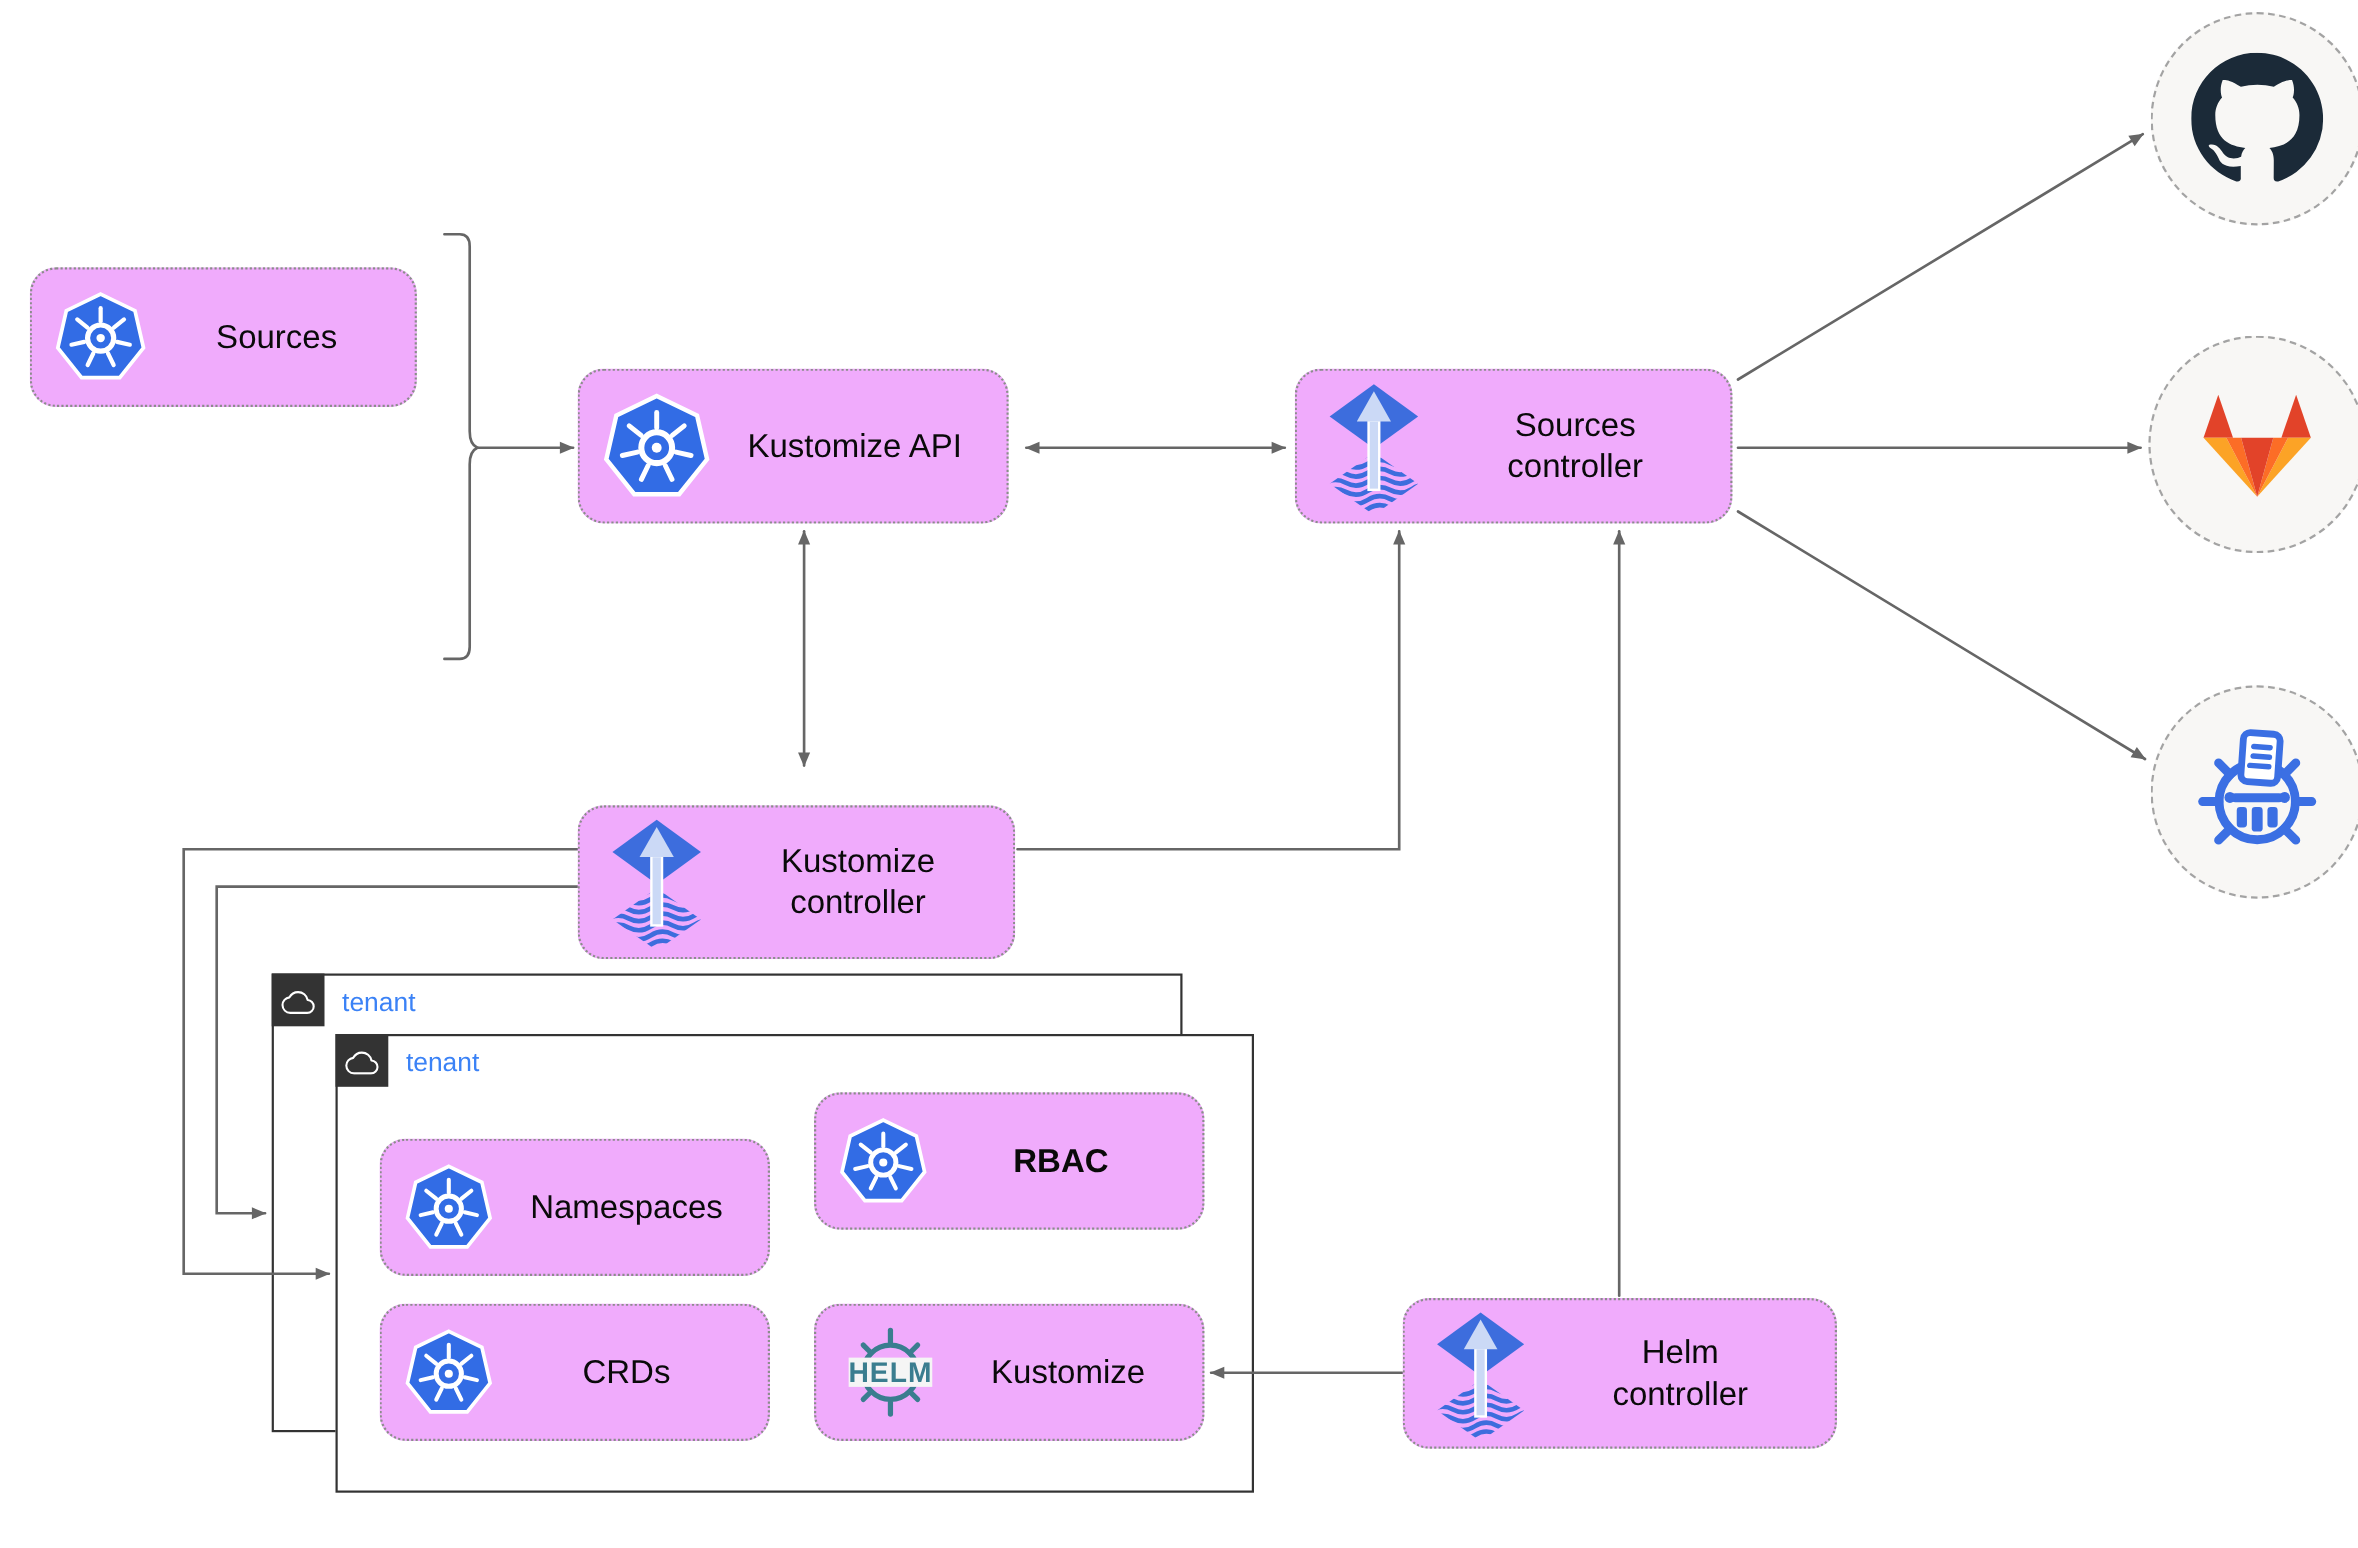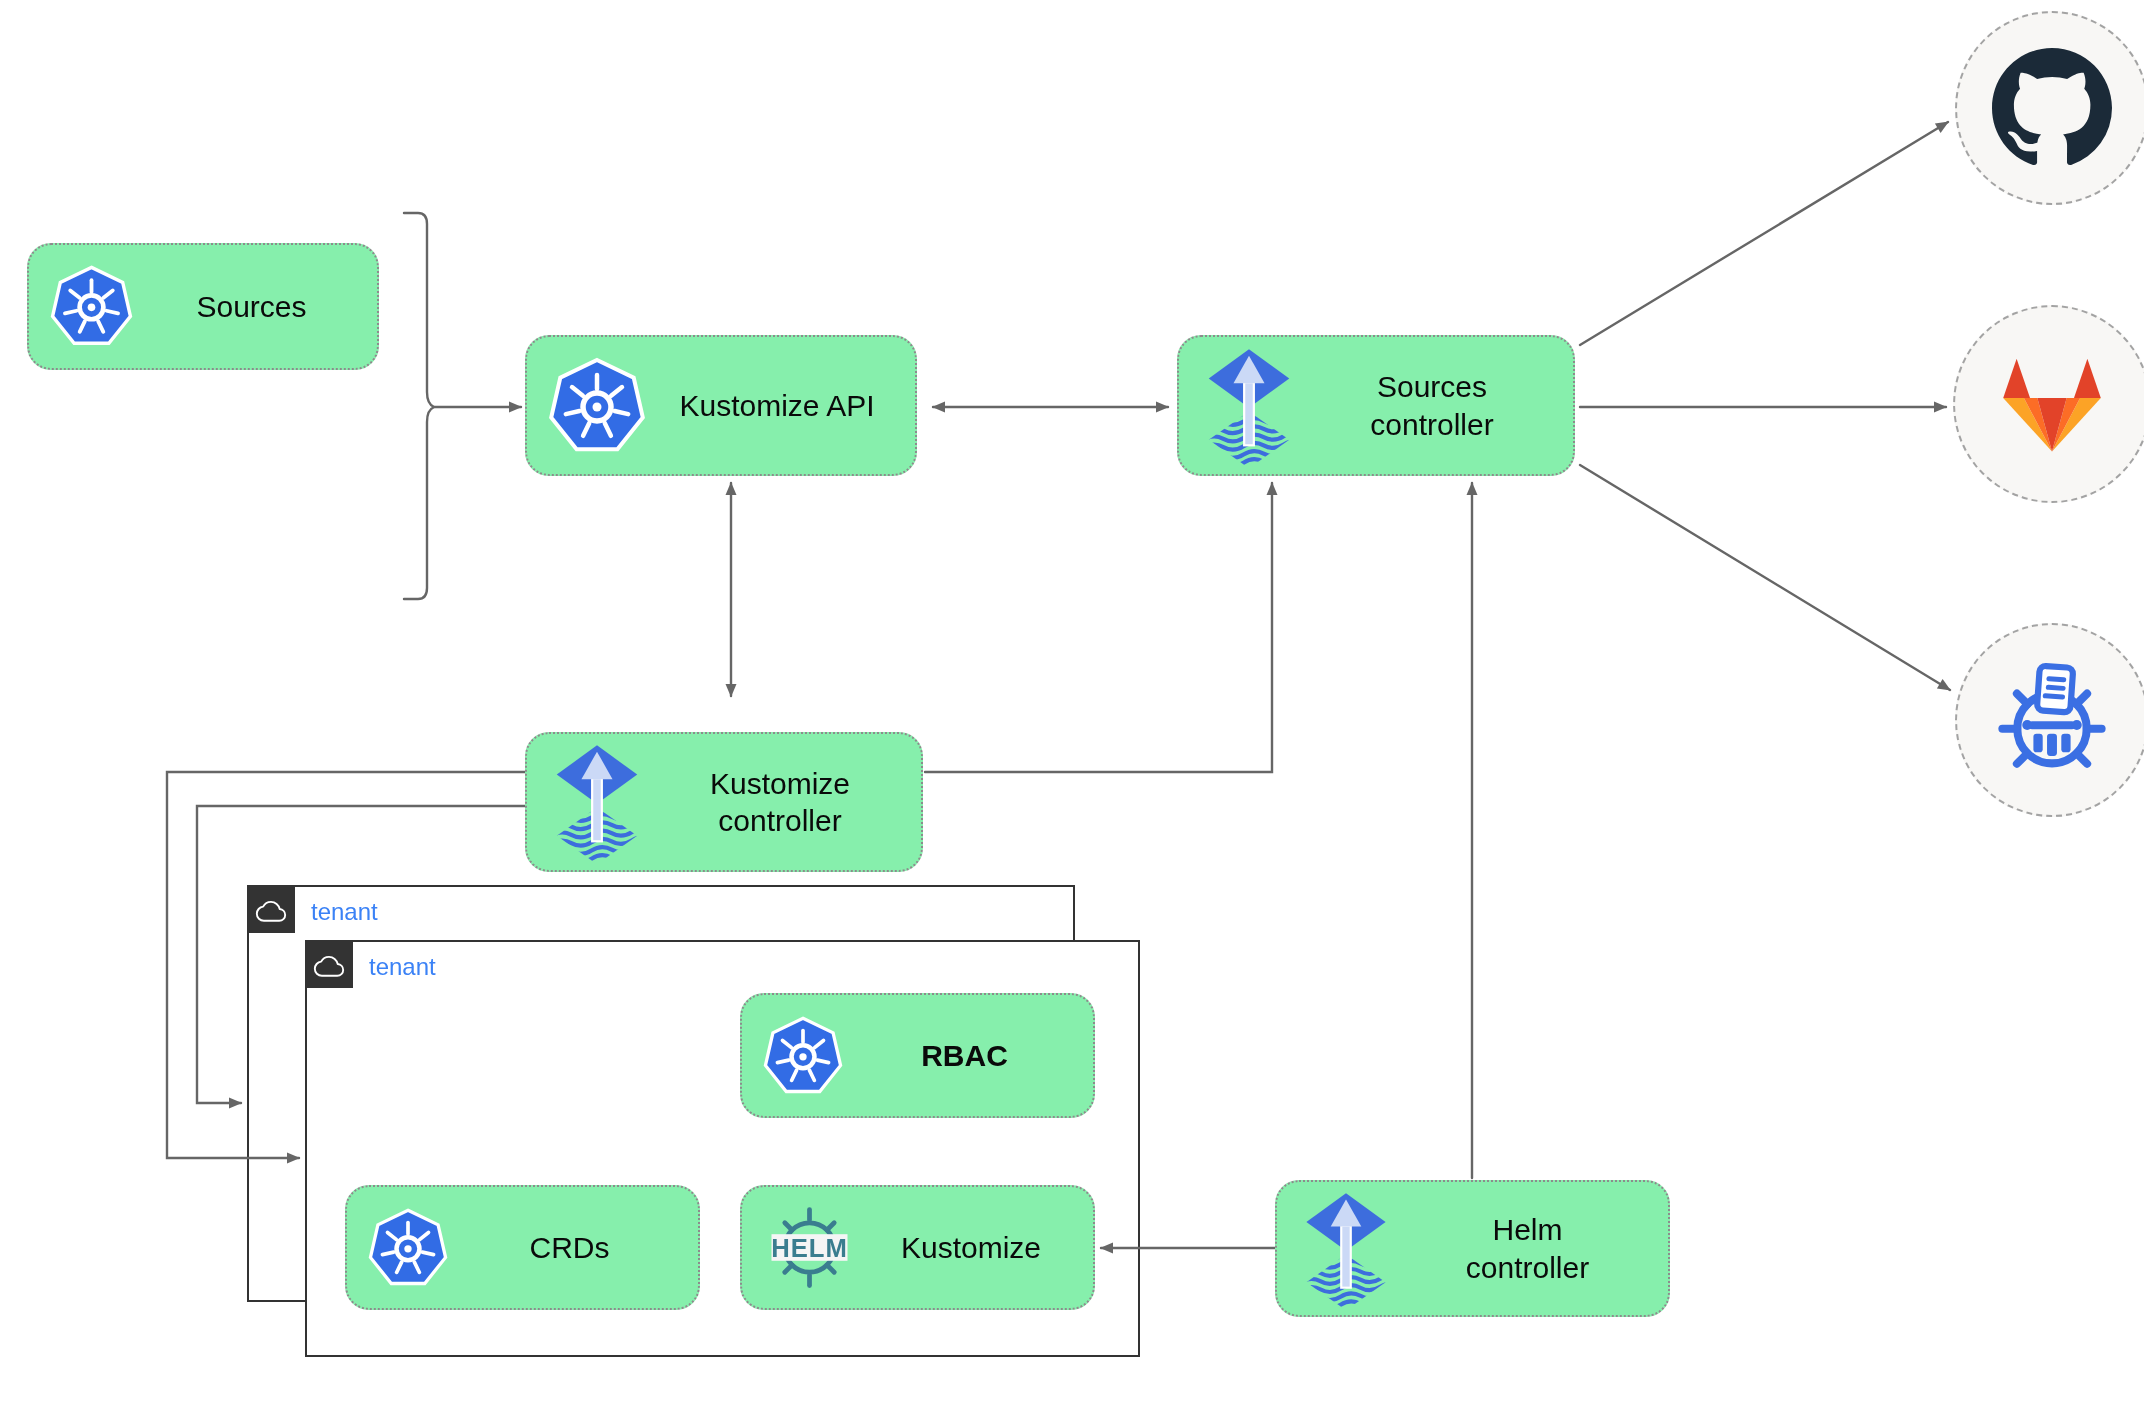--- a/index.html
+++ b/index.html
@@ -3,21 +3,21 @@
 <meta charset="utf-8">
 <style>
   html,body{margin:0;padding:0;background:#ffffff;}
   .canvas{
     position:relative;width:2144px;height:1407px;background:#ffffff;overflow:hidden;
     font-family:"Liberation Sans","DejaVu Sans",sans-serif;color:#0a0a0a;
   }
   .wires{position:absolute;left:0;top:0;z-index:3;pointer-events:none;}
   .node{
     position:absolute;z-index:4;display:flex;align-items:center;
-    background:#86efac;border:2px dotted #8c8c8c;border-radius:24px;box-sizing:border-box;
+    background:#f0abfc;border:2px dotted #8c8c8c;border-radius:24px;box-sizing:border-box;
   }
   .node .icon{margin-left:20px;flex:0 0 auto;}
   .node .label{flex:1;text-align:center;font-size:30px;line-height:1.25;white-space:pre-line;padding-right:8px;}
   .endpoint{
     position:absolute;z-index:4;border-radius:50%;background:#f8f7f5;border:2px dashed #a3a3a3;
     box-sizing:border-box;display:flex;align-items:center;justify-content:center;
   }
   .tenant{
     position:absolute;background:#ffffff;border:2px solid #333333;box-sizing:border-box;
   }
@@ -142,20 +142,26 @@
   </div>
 
   <div class="node" style="left:1275px;top:1180px;width:395px;height:137px;">
     <svg class="icon" width="98" height="126" viewBox="0 0 100 140">
         <use href="#flux"></use>
       </svg>
     <div class="label">Helm
 controller</div>
   </div>
 
+  <div class="node" style="left:345px;top:1035px;width:355px;height:125px;">
+    <svg class="icon" width="82" height="82">
+        <use href="#k8s"></use>
+      </svg>
+    <div class="label">Namespaces</div>
+  </div>
 
   <div class="node" style="left:740px;top:993px;width:355px;height:125px;font-weight:bold;">
     <svg class="icon" width="82" height="82">
         <use href="#k8s"></use>
       </svg>
     <div class="label">RBAC</div>
   </div>
 
   <div class="node" style="left:345px;top:1185px;width:355px;height:125px;">
     <svg class="icon" width="82" height="82">

